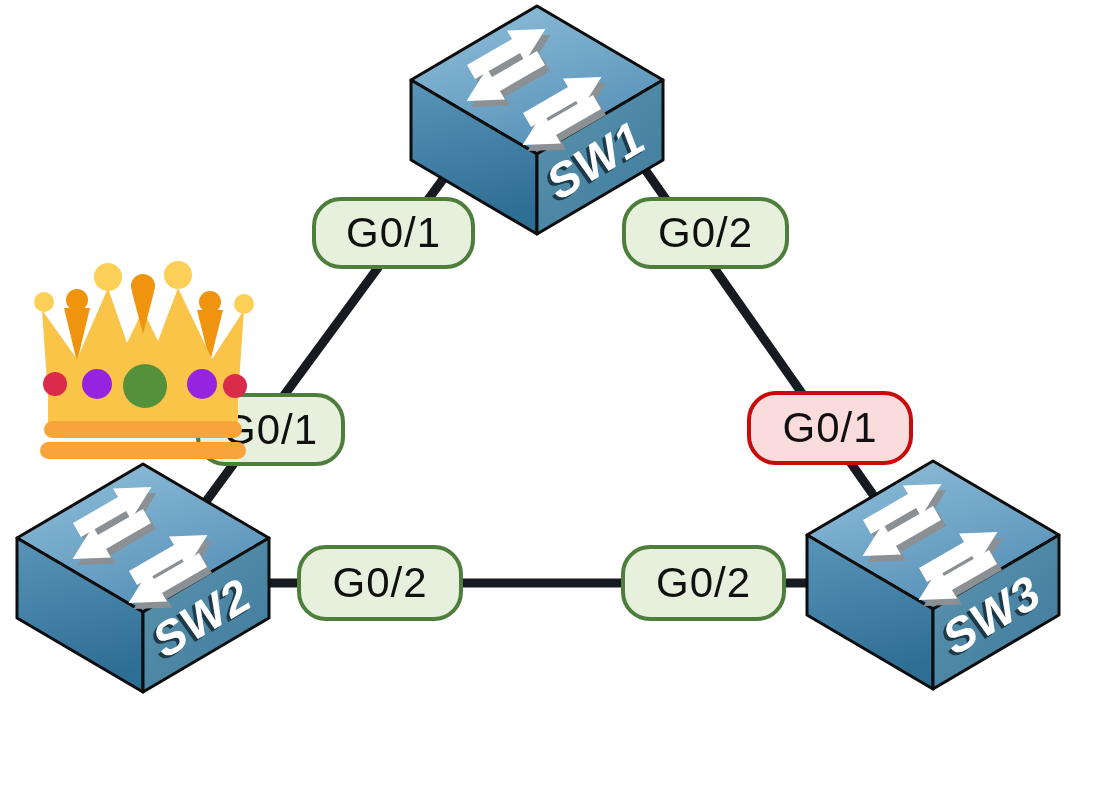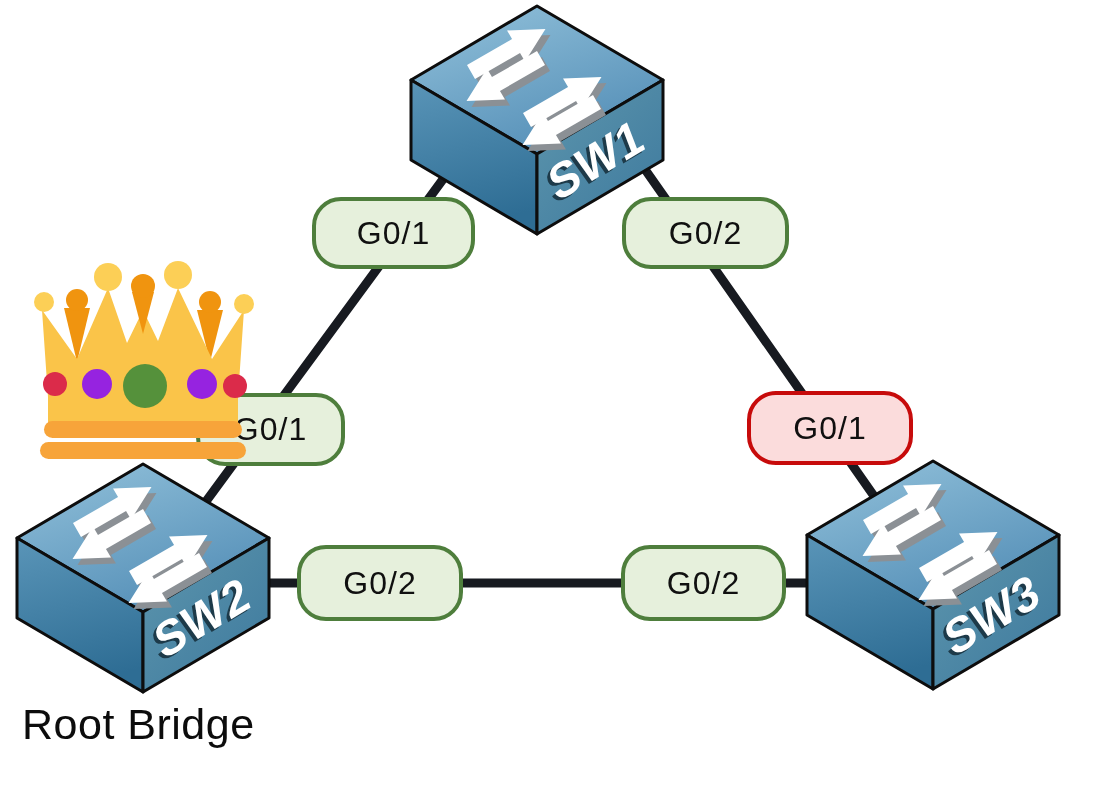--- a/index.html
+++ b/index.html
@@ -12,21 +12,21 @@
     font-family: "Liberation Sans", "DejaVu Sans", sans-serif;
   }
   .art { position: absolute; left: 0; top: 0; }
   .port {
     position: absolute;
     box-sizing: border-box;
     display: flex;
     align-items: center;
     justify-content: center;
     border-radius: 29px;
-    font-size: 32px;
+    font-size: 42px;
     letter-spacing: 1px;
     color: #101010;
     background: #e6f0dc;
     border: 4px solid #4e7e3c;
     z-index: 3;
   }
   .port.red {
     background: #fbdcdc;
     border-color: #c70b0b;
   }
@@ -144,15 +144,14 @@
     </g>
   </svg>
 
   <div class="port" style="left:312px; top:197px; width:163px; height:72px;">G0/1</div>
   <div class="port" style="left:622px; top:197px; width:167px; height:72px;">G0/2</div>
   <div class="port" style="left:196px; top:393px; width:149px; height:73px;">G0/1</div>
   <div class="port red" style="left:747px; top:391px; width:166px; height:74px;">G0/1</div>
   <div class="port" style="left:297px; top:545px; width:166px; height:76px;">G0/2</div>
   <div class="port" style="left:621px; top:545px; width:165px; height:76px;">G0/2</div>
 
-  <div class="caption">Root Bridge</div>
 
 </div>
 
 </body></html>

